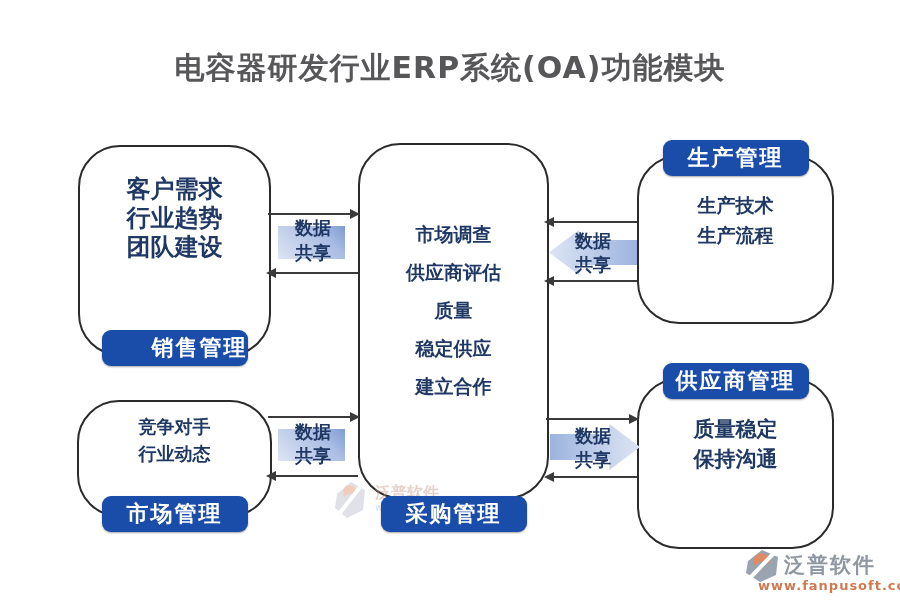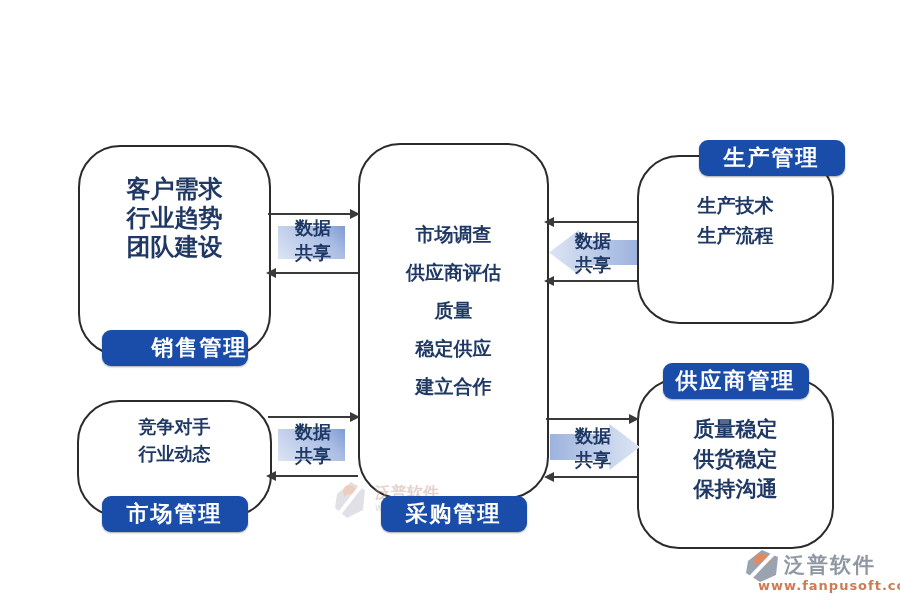--- a/index.html
+++ b/index.html
@@ -86,20 +86,21 @@
   .footer-logo .fl-url{
     position:absolute;left:14px;top:29px;font-size:13px;font-weight:bold;
     color:#cf7a52;letter-spacing:1px;white-space:nowrap;
   }
 </style>
 </head>
 <body>
 
 <div class="canvas">
 
+  <div class="title">电容器研发行业ERP系统(OA)功能模块</div>
 
   <div class="node" id="node-sales" style="left:78px;top:145px;width:189px;height:207px;">
     <div class="items">
       <div>客户需求</div>
       <div>行业趋势</div>
       <div>团队建设</div>
     </div>
     <div class="pill" style="bottom:-12px;text-align:right;">销售管理</div>
   </div>
 
@@ -120,27 +121,26 @@
       <div>建立合作</div>
     </div>
     <div class="pill" style="bottom:-35px;">采购管理</div>
   </div>
 
   <div class="node" id="node-production" style="left:637px;top:155px;width:193px;height:165px;">
     <div class="items">
       <div>生产技术</div>
       <div>生产流程</div>
     </div>
-    <div class="pill" style="top:-17px;margin-left:36px;">生产管理</div>
+    <div class="pill" style="top:-17px;">生产管理</div>
   </div>
 
   <div class="node" id="node-supplier" style="left:637px;top:378px;width:193px;height:167px;">
     <div class="items">
       <div>质量稳定</div>
-      <div>供货稳定</div>
       <div>保持沟通</div>
     </div>
     <div class="pill" style="top:-17px;">供应商管理</div>
   </div>
 
   <div class="arrow arr-r" style="left:268px;top:213px;width:90px;"></div>
   <div class="arrow arr-l" style="left:268px;top:272px;width:90px;"></div>
   <div class="hl-rect" style="left:278px;top:226px;width:67px;height:33px;"></div>
   <div class="conn-label" id="label-tl" style="left:268px;top:215px;">
     <span>数据</span>

